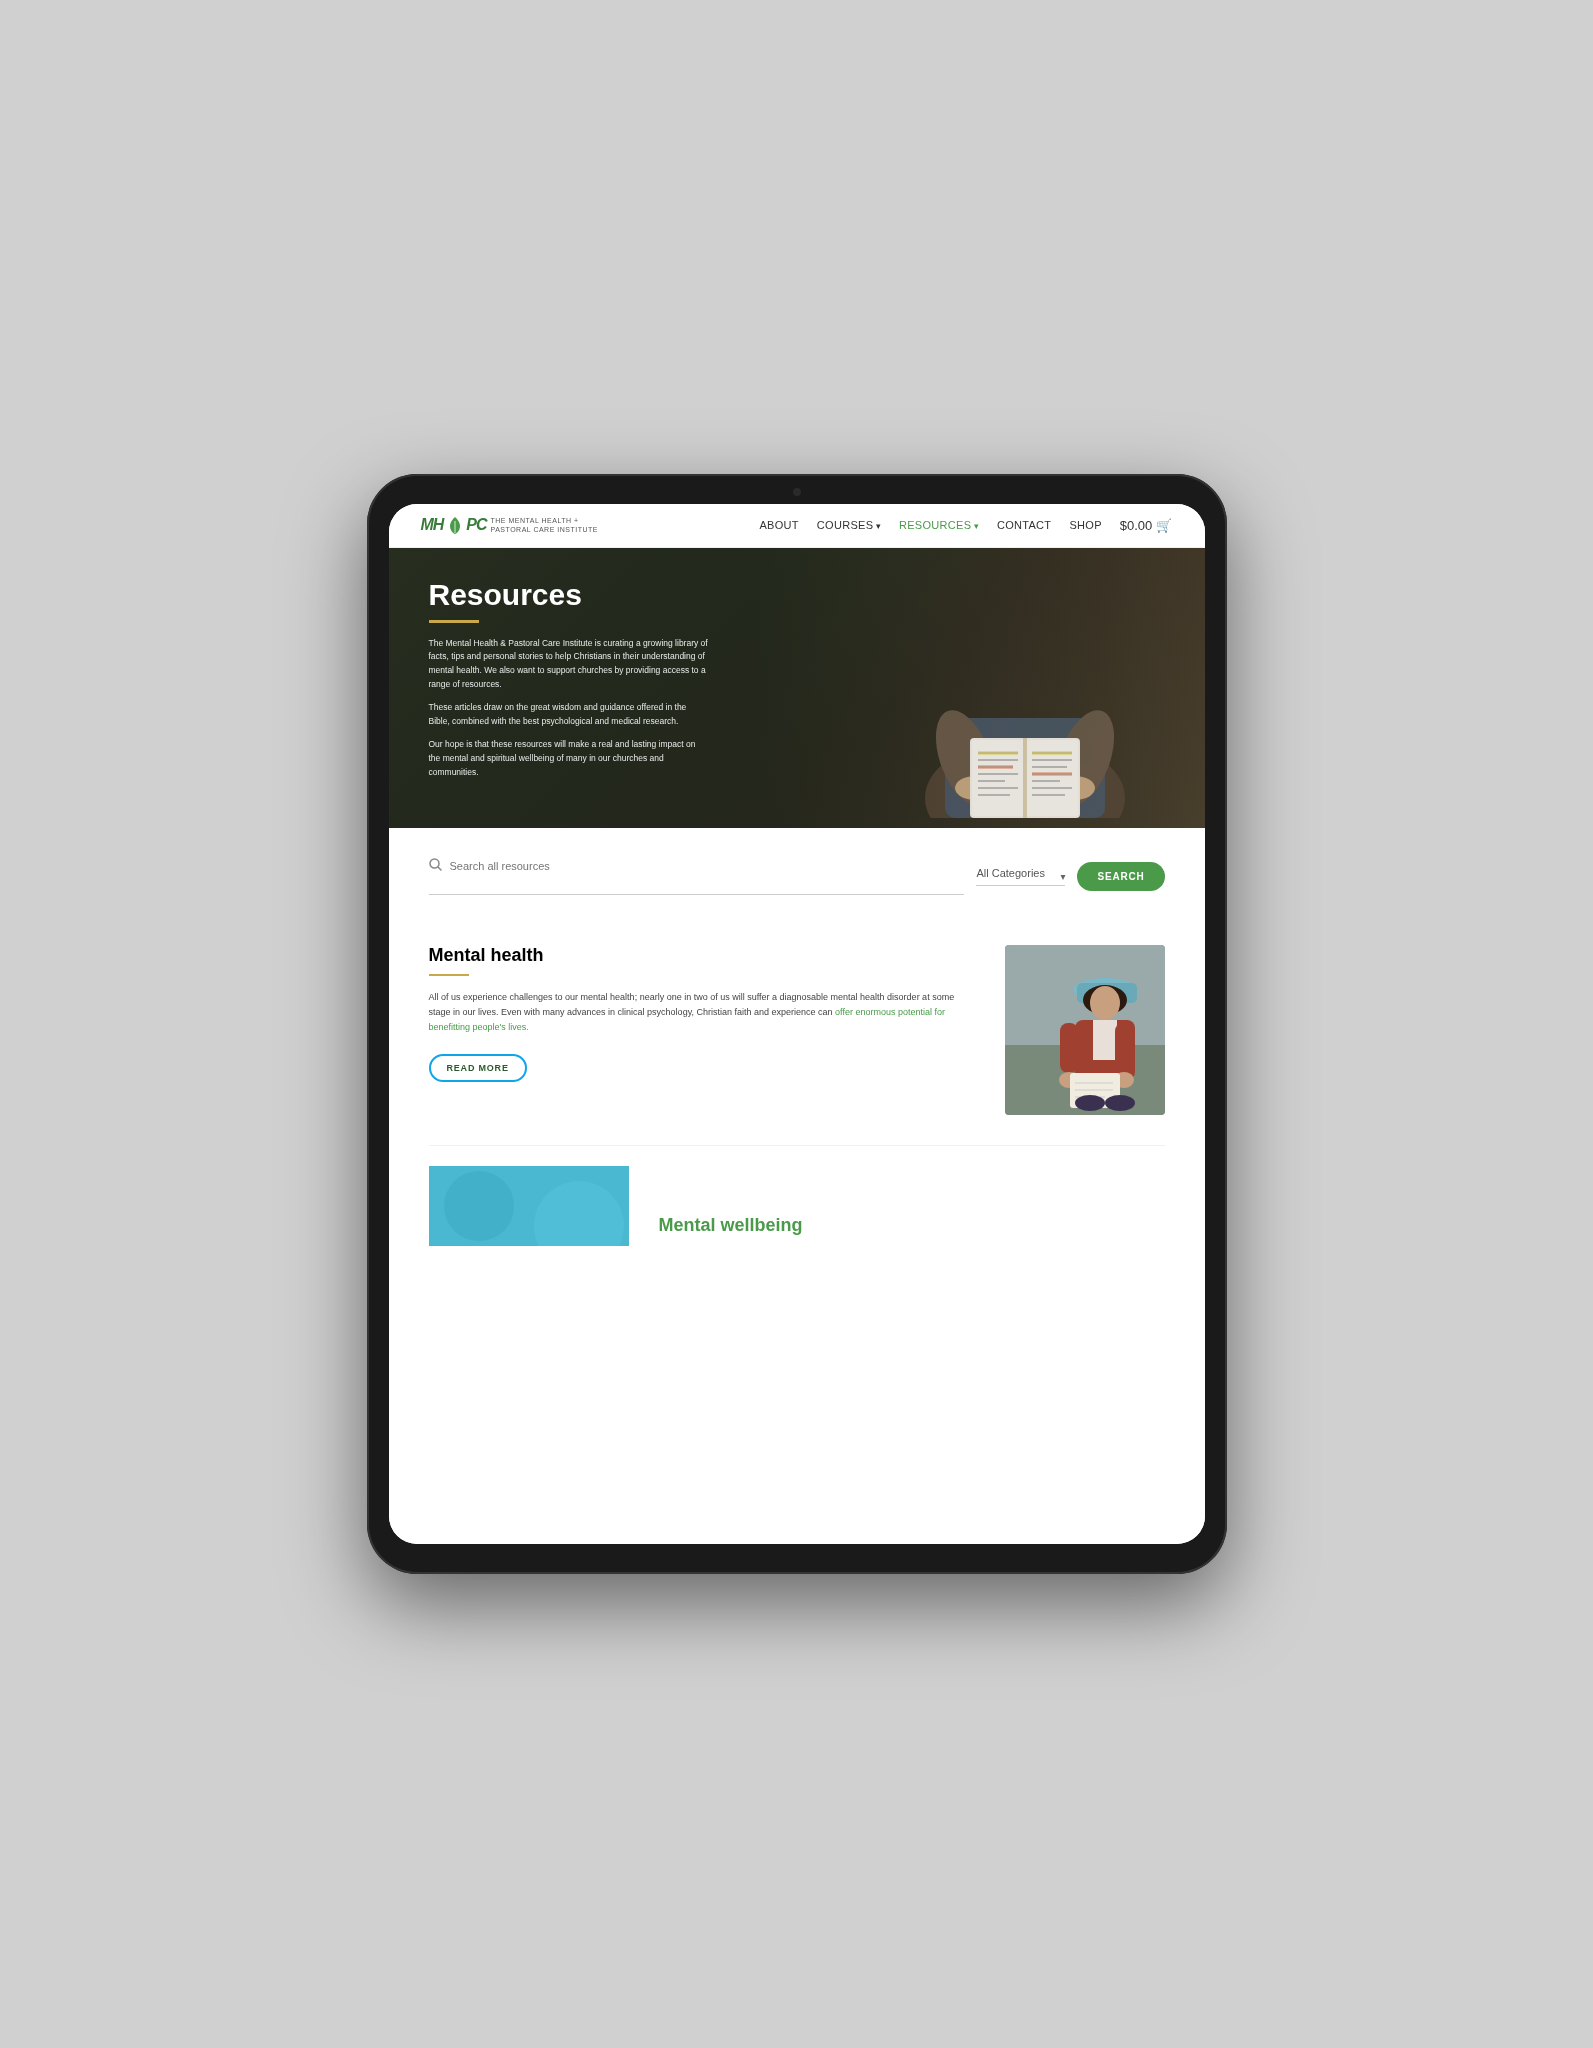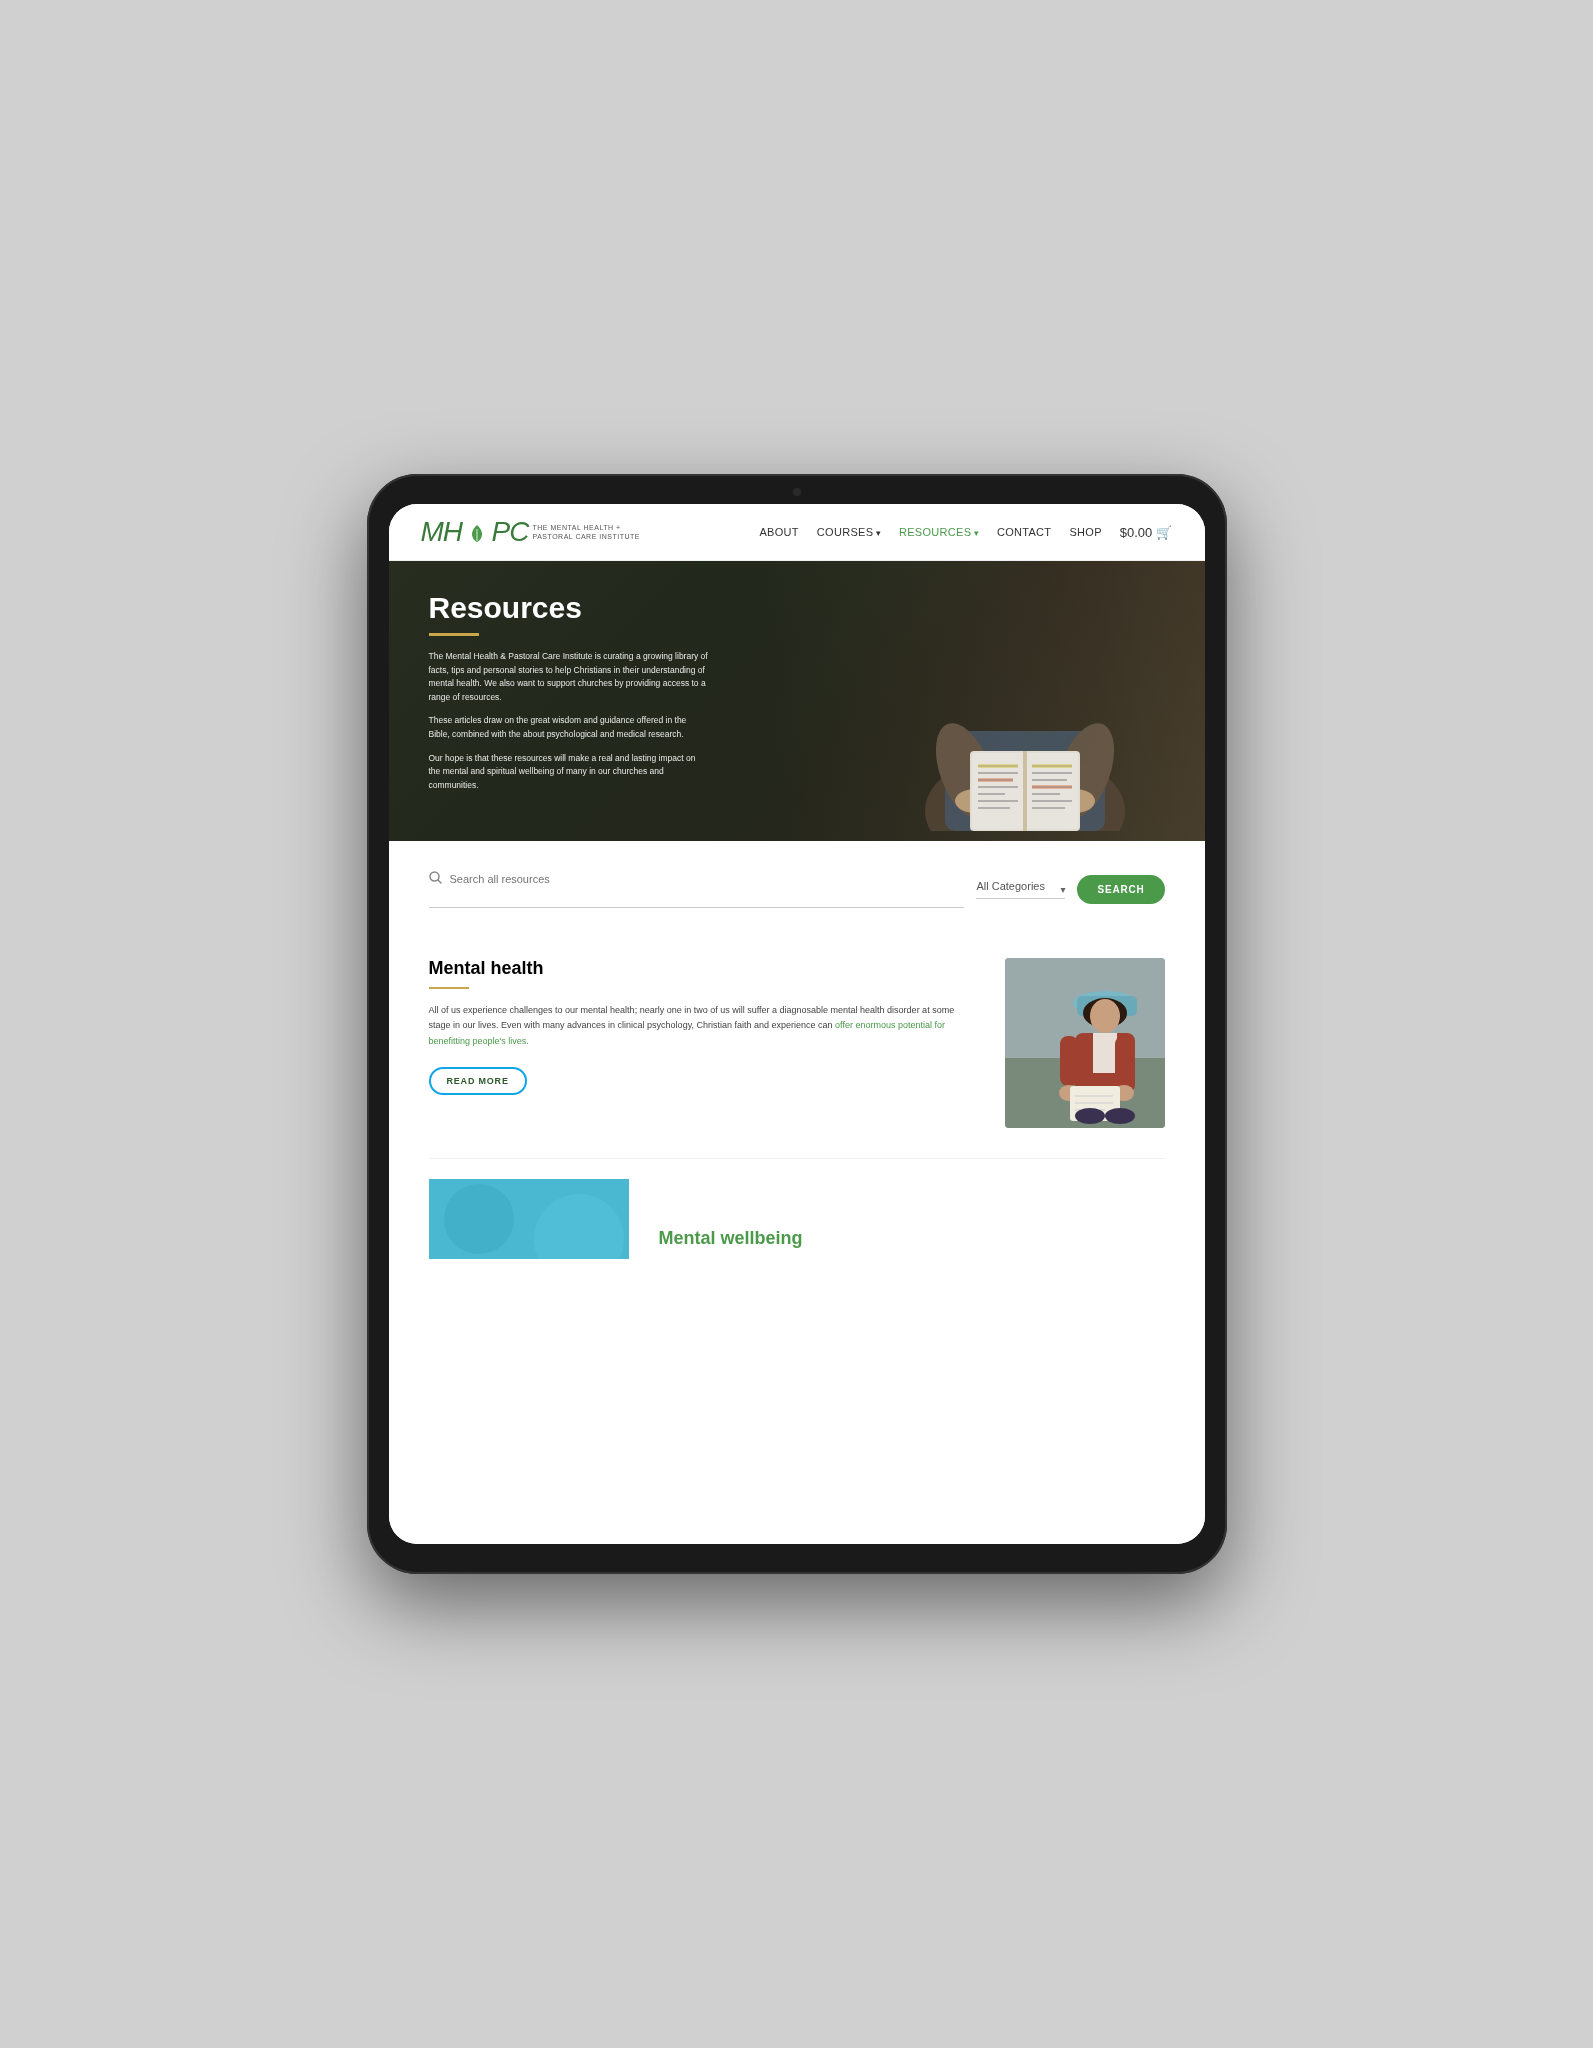--- a/index.html
+++ b/index.html
@@ -43,22 +43,22 @@
       flex-shrink: 0;
     }
 
     .logo-area {
       display: flex;
       align-items: center;
       gap: 8px;
     }
 
     .logo-text {
-      font-size: 28px;
-      font-weight: 400;
+      font-size: 16px;
+      font-weight: 700;
       color: #3a7a3a;
       letter-spacing: -1px;
       font-style: italic;
     }
 
     .logo-subtitle {
       font-size: 7px;
       color: #555;
       line-height: 1.3;
       text-transform: uppercase;
@@ -426,21 +426,21 @@
 
           <rect x="147" y="193" width="40" height="4" fill="#e8d44d" opacity="0.5"></rect>
           <rect x="147" y="214" width="40" height="4" fill="#e07040" opacity="0.4"></rect>
         </svg>
       </div>
 
       <div class="hero-content">
         <h1 class="hero-title">Resources</h1>
         <div class="hero-divider"></div>
         <p class="hero-text">The Mental Health &amp; Pastoral Care Institute is curating a growing library of facts, tips and personal stories to help Christians in their understanding of mental health. We also want to support churches by providing access to a range of resources.</p>
-        <p class="hero-text">These articles draw on the great wisdom and guidance offered in the Bible, combined with the about psychological and medical research.</p>
+        <p class="hero-text">These articles draw on the great wisdom and guidance offered in the Bible, combined with the best psychological and medical research.</p>
         <p class="hero-text">Our hope is that these resources will make a real and lasting impact on the mental and spiritual wellbeing of many in our churches and communities.</p>
       </div>
     </div>
 
     <div class="search-section">
       <div class="search-bar">
         <div class="search-input-wrap">
           <span class="search-icon-svg">
             <svg width="13" height="13" viewBox="0 0 13 13">
               <circle cx="5.5" cy="5.5" r="4.5" stroke="#888" stroke-width="1.5" fill="none"></circle>

